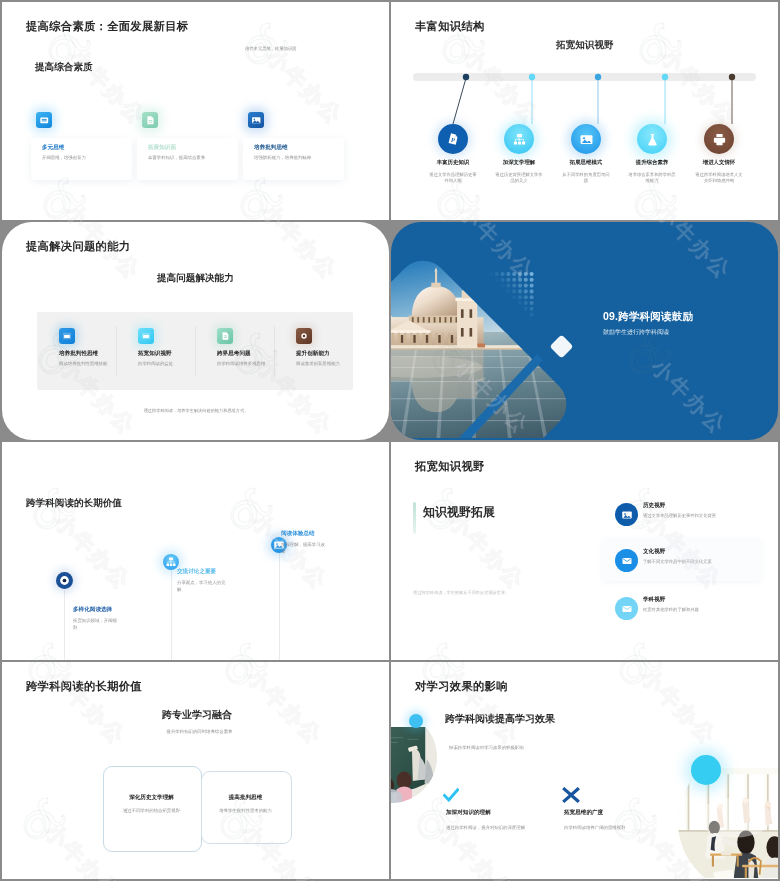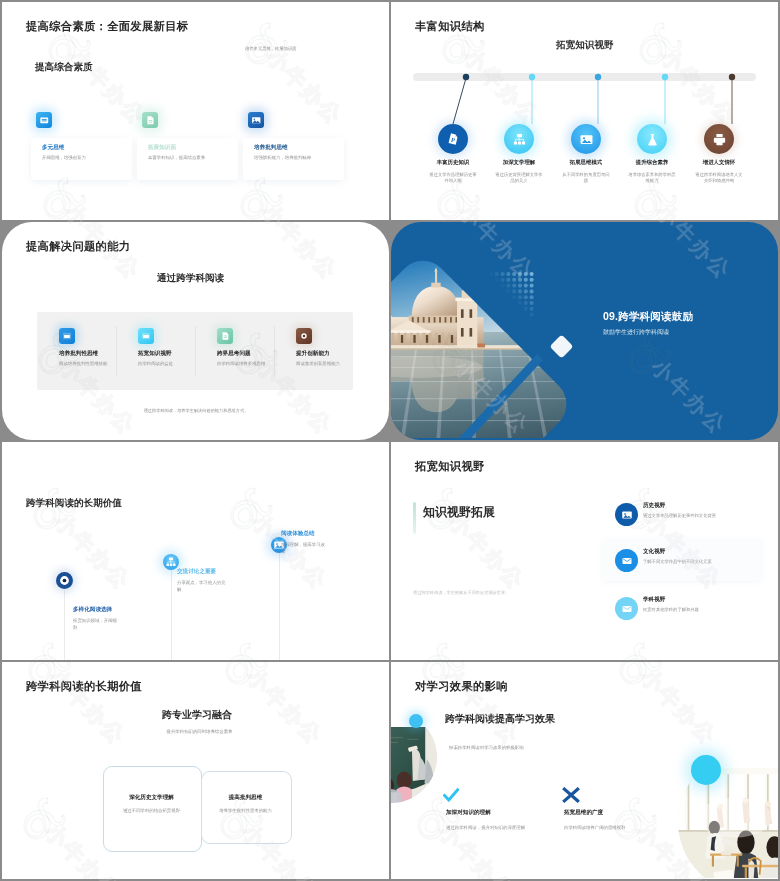--- a/index.html
+++ b/index.html
@@ -151,21 +151,21 @@
   <div class="ct" style="left:171px;top:157px;width:48px;text-align:center;font-size:5.4px;color:#222;">拓展思维模式</div>
   <div class="cd" style="left:171px;top:170px;width:48px;text-align:center;font-size:4.3px;">从不同学科的角度思考问题</div>
   <div class="ct" style="left:237px;top:157px;width:48px;text-align:center;font-size:5.4px;color:#222;">提升综合素养</div>
   <div class="cd" style="left:237px;top:170px;width:48px;text-align:center;font-size:4.3px;">培养综合素养和跨学科思维能力</div>
   <div class="ct" style="left:304px;top:157px;width:48px;text-align:center;font-size:5.4px;color:#222;">增进人文情怀</div>
   <div class="cd" style="left:304px;top:170px;width:48px;text-align:center;font-size:4.3px;">通过跨学科阅读培养人文关怀和情感共鸣</div>
 </div>
 
 <div class="slide c0 r1">
   <div class="stitle" style="left:24px;top:17px;font-size:11.3px;">提高解决问题的能力</div>
-  <div class="shead" style="position:absolute;left:155px;top:50px;font-size:9.6px;color:#2b2b2b;">通过跨学科阅读</div>
+  <div class="shead" style="position:absolute;left:155px;top:50px;font-size:9.6px;color:#2b2b2b;">提高问题解决能力</div>
   <div style="position:absolute;left:35px;top:90px;width:316px;height:78px;background:#f1f1f1;border-radius:2px;"></div>
   <div class="vline" style="left:114px;top:104px;width:1px;height:50px;"></div>
   <div class="vline" style="left:193px;top:104px;width:1px;height:50px;"></div>
   <div class="vline" style="left:272px;top:104px;width:1px;height:50px;"></div>
 
   <div class="ibox" style="left:57px;top:106px;width:16px;height:16px;background:linear-gradient(140deg,#2f9ae8,#0f7fd8);box-shadow:0 0 9px 3px rgba(60,165,235,.3);">
     <svg width="10" height="10" viewBox="0 0 24 24">
           <rect x="2.5" y="4" width="19" height="16" rx="1.6" fill="#fff" opacity=".25"></rect>
           <rect x="5" y="9.5" width="14" height="7" rx="1.4" fill="#fff"></rect>
         </svg>

